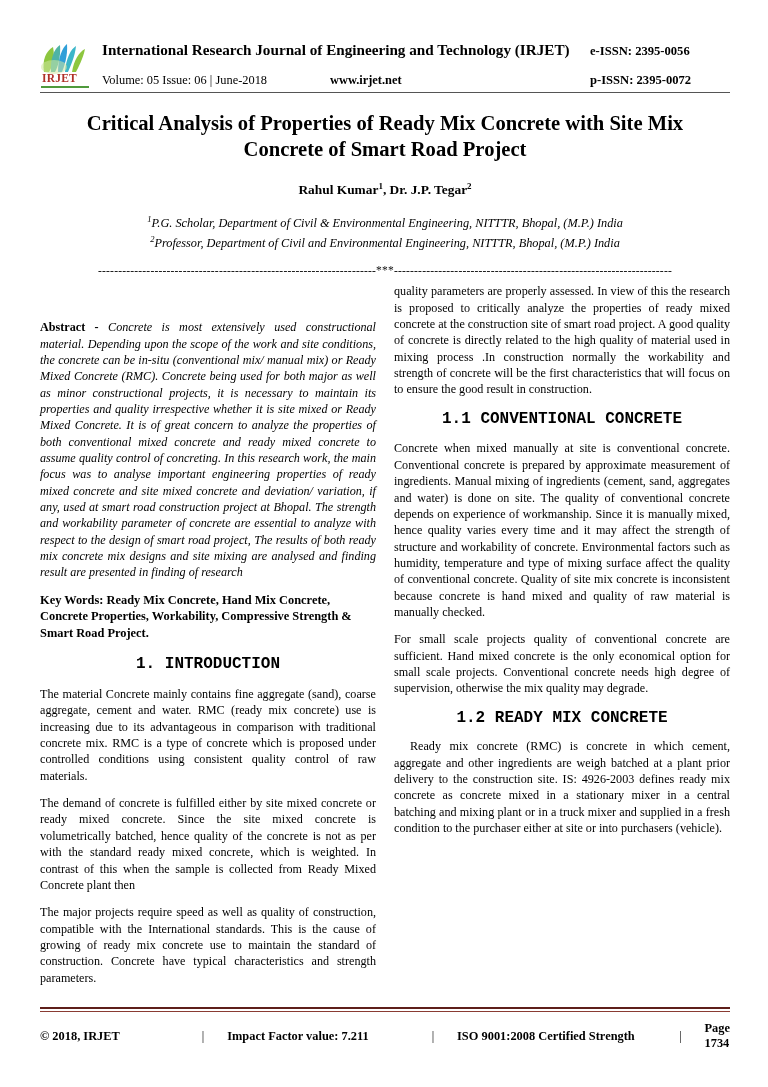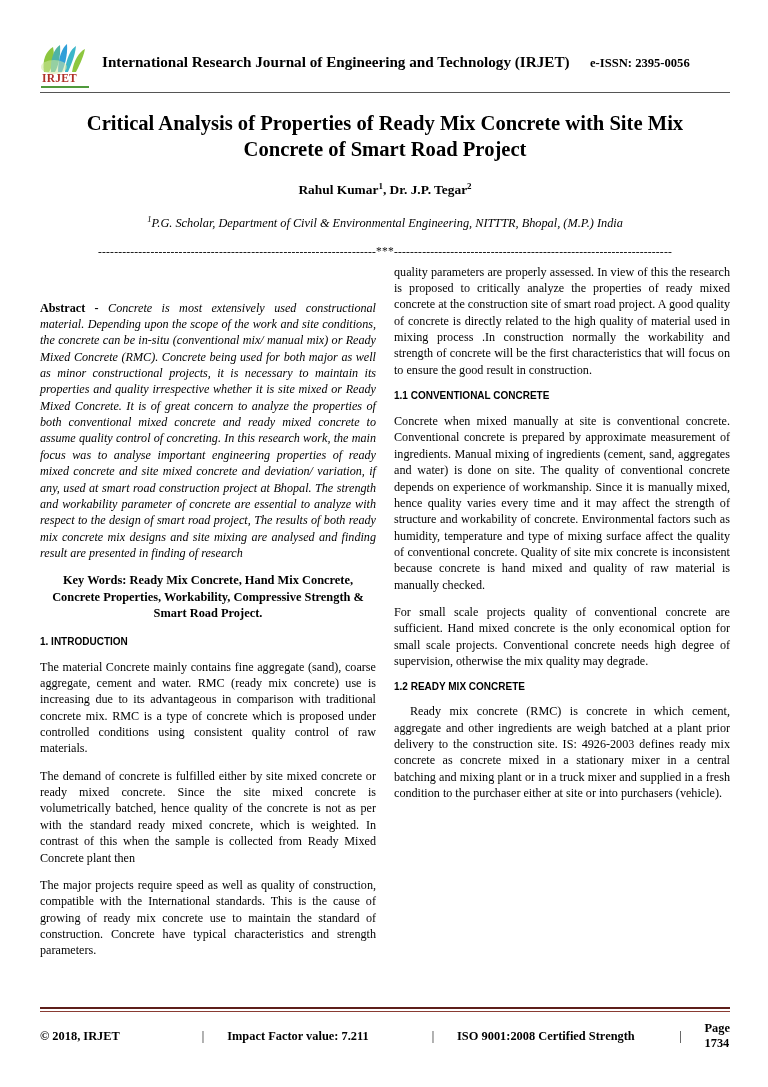--- a/index.html
+++ b/index.html
@@ -177,29 +177,30 @@
   }
   p.abstract .lead {
     font-style: normal;
     font-weight: bold;
   }
   p.keywords {
     font-family: "Liberation Serif", serif;
     font-weight: bold;
     font-size: 12.4px;
     line-height: 1.33;
-    text-align: center;
+    text-align: left;
     margin: 0 0 13px 0;
   }
   h2.section {
-    font-family: Liberation Sans, sans-serif;
-    font-weight: bold;
-    font-size: 10px;
+    font-family: Liberation Mono, monospace;
+    font-weight: bold;
+    font-size: 16px;
     margin: 0 0 11px 0;
     line-height: 1.3;
+    text-align: center;
   }
   h2.section.tight { margin-bottom: 10px; }
   p.indent { text-indent: 16px; }
 
   
   .footer {
     position: absolute;
     left: 40px;
     right: 38px;
     bottom: 36px;
@@ -250,33 +251,39 @@
       </div>
       <div class="logo-word">IRJET</div>
       <div class="logo-underline"></div>
     </div>
 
     <div class="masthead-text">
       <div class="mast-row mast-row-1">
         <div class="journal-title">International Research Journal of Engineering and Technology (IRJET)</div>
         <div class="eissn">e-ISSN: 2395-0056</div>
       </div>
+      <div class="mast-row">
+        <div class="volume">Volume: 05 Issue: 06 | June-2018</div>
+        <div class="website">www.irjet.net</div>
+        <div class="pissn">p-ISSN: 2395-0072</div>
+      </div>
     </div>
   </div>
   <div class="header-rule"></div>
 
   <div class="title-block">
     <div class="paper-title">Critical Analysis of Properties of Ready Mix Concrete with Site Mix Concrete of Smart Road Project</div>
 
     <div class="authors">
       <span>Rahul Kumar</span><sup>1</sup><span>, Dr. J.P. Tegar</span><sup>2</sup>
     </div>
 
     <div class="affil">
       <div><sup>1</sup><span>P.G. Scholar, Department of Civil &amp; Environmental Engineering, NITTTR, Bhopal, (M.P.) India</span></div>
+      <div><sup>2</sup><span>Professor, Department of Civil and Environmental Engineering, NITTTR, Bhopal, (M.P.) India</span></div>
     </div>
   </div>
 
   <div class="sep"><span>---------------------------------------------------------------------</span><span>***</span><span>---------------------------------------------------------------------</span></div>
 
   <div class="columns">
 
     <div class="col">
       <p class="body-text abstract"><span class="lead">Abstract - </span><span>Concrete is most extensively used constructional material. Depending upon the scope of the work and site conditions, the concrete can be in-situ (conventional mix/ manual mix) or Ready Mixed Concrete (RMC). Concrete being used for both major as well as minor constructional projects, it is necessary to maintain its properties and quality irrespective whether it is site mixed or Ready Mixed Concrete. It is of great concern to analyze the properties of both conventional mixed concrete and ready mixed concrete to assume quality control of concreting. In this research work, the main focus was to analyse important engineering properties of ready mixed concrete and site mixed concrete and deviation/ variation, if any, used at smart road construction project at Bhopal. The strength and workability parameter of concrete are essential to analyze with respect to the design of smart road project, The results of both ready mix concrete mix designs and site mixing are analysed and finding result are presented in finding of research</span></p>
 

